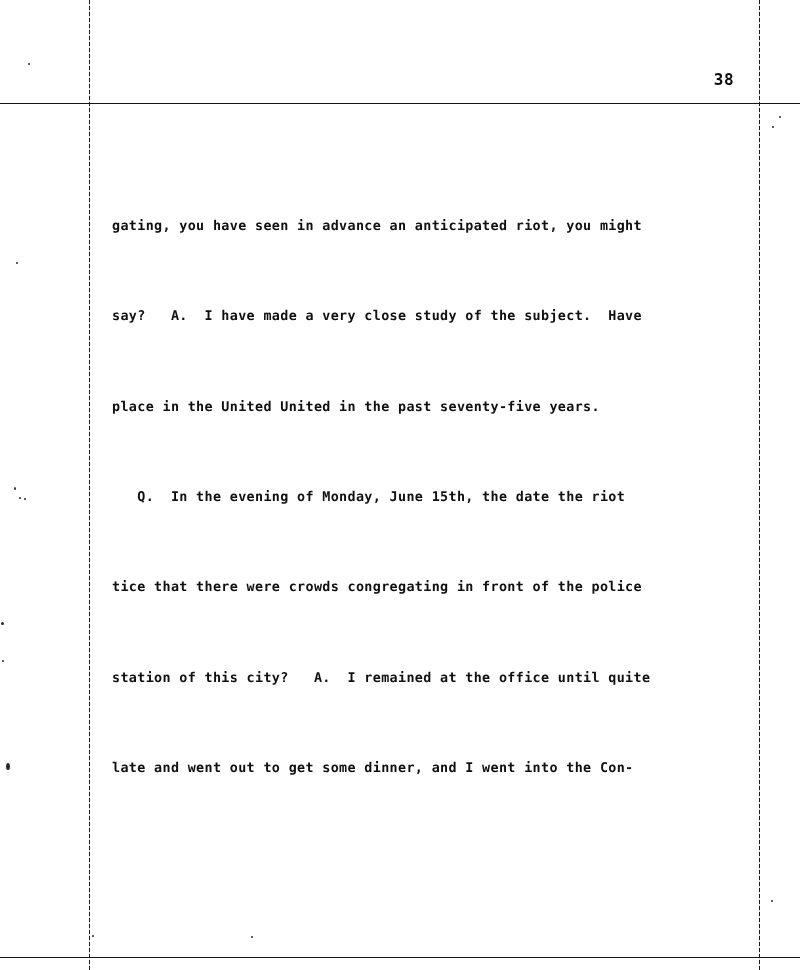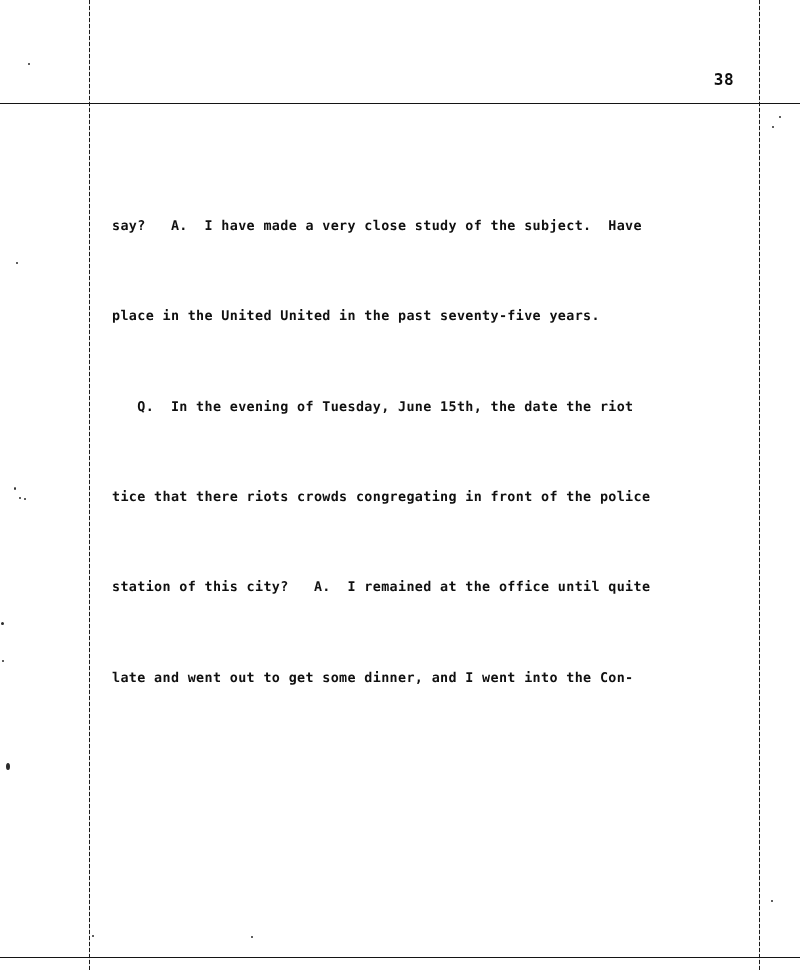--- a/index.html
+++ b/index.html
@@ -100,24 +100,25 @@
 <div id="scan-page">
 
   <div class="rule-h top"></div>
   <div class="rule-h bottom"></div>
   <div class="rule-v left"></div>
   <div class="rule-v right"></div>
 
   <div id="page-number">38</div>
 
   <div id="transcript-body">
+    <div class="typed-line">gating, you have seen in advance an anticipated riot, you might</div>
     <div class="typed-line">say?   A.  I have made a very close study of the subject.  Have</div>
     <div class="typed-line">place in the United United in the past seventy-five years.</div>
-    <div class="typed-line">   Q.  In the evening of Tuesday, June 15th, the date the riot</div>
-    <div class="typed-line">tice that there riots crowds congregating in front of the police</div>
+    <div class="typed-line">   Q.  In the evening of Monday, June 15th, the date the riot</div>
+    <div class="typed-line">tice that there were crowds congregating in front of the police</div>
     <div class="typed-line">station of this city?   A.  I remained at the office until quite</div>
     <div class="typed-line">late and went out to get some dinner, and I went into the Con-</div>
     
     
     
     
     
     
     
     

